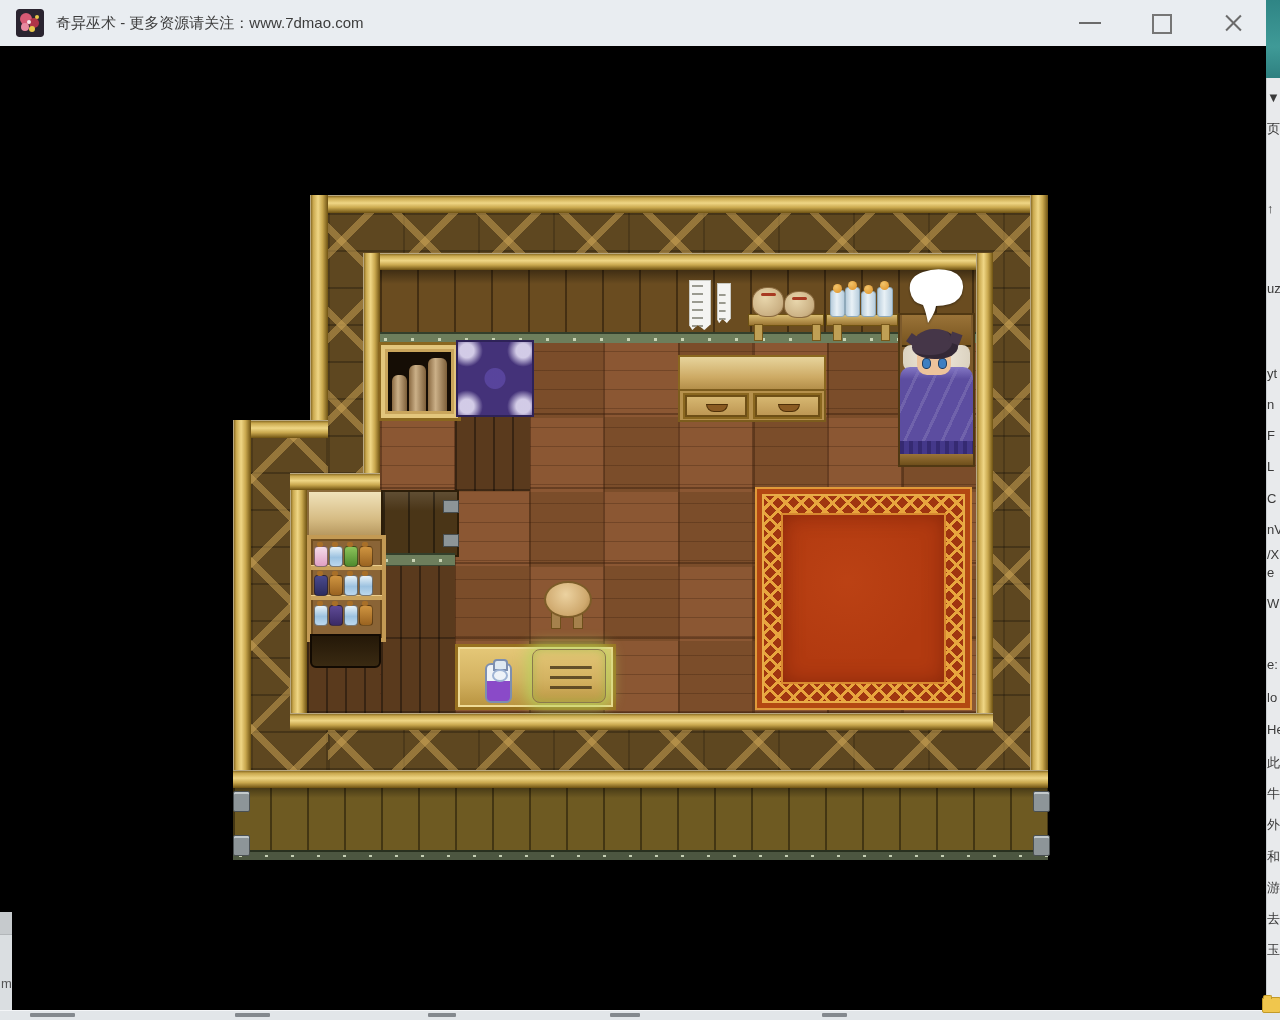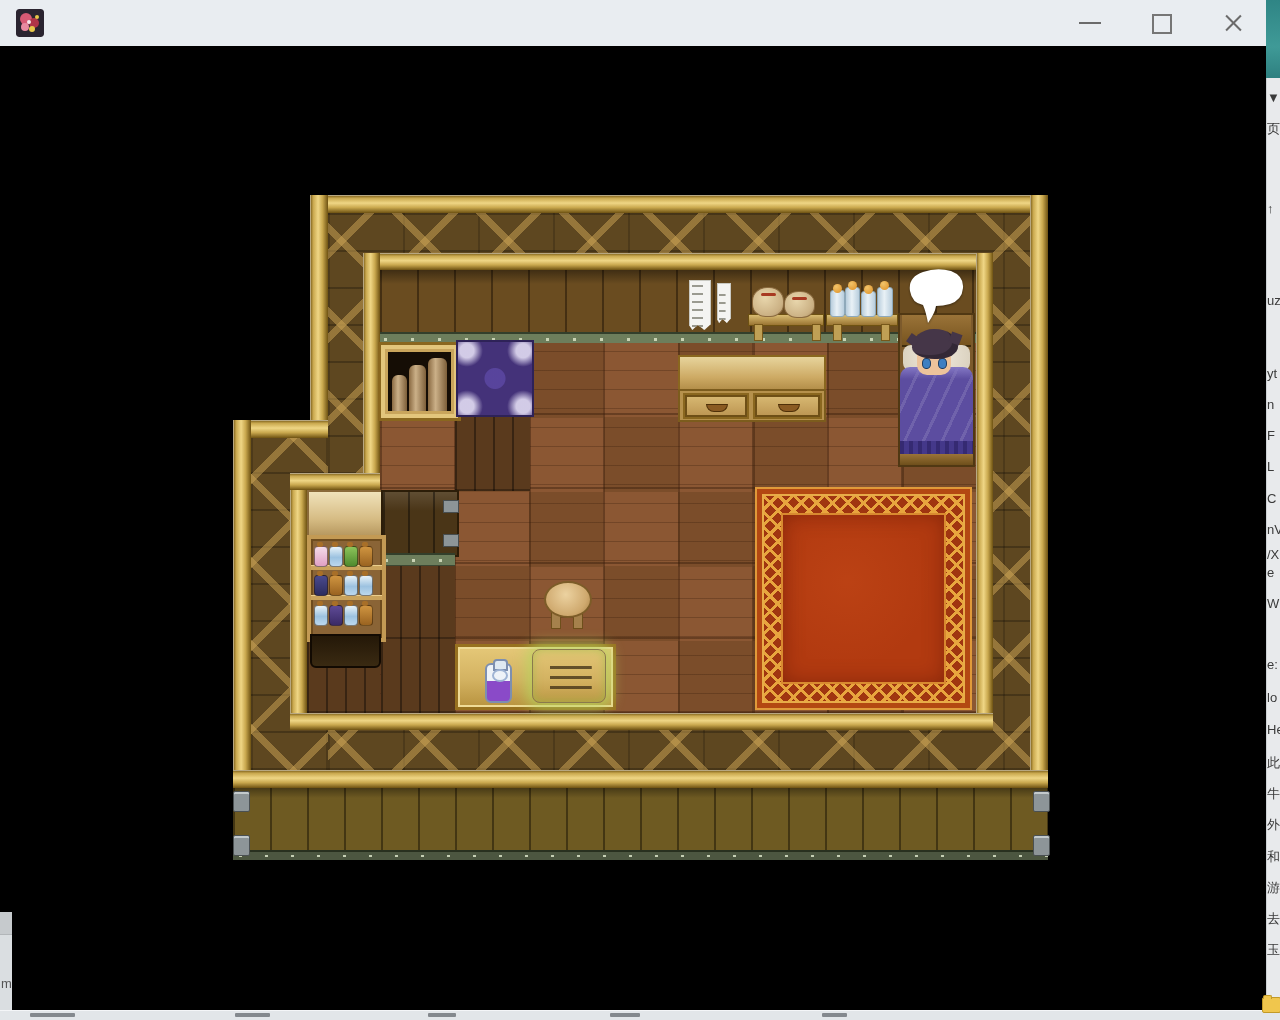--- a/index.html
+++ b/index.html
@@ -282,39 +282,40 @@
       <svg width="28" height="28" viewBox="0 0 28 28">
         <rect width="28" height="28" rx="3" fill="#2a2430"></rect>
         <circle cx="10" cy="10" r="6" fill="#d85a74"></circle>
         <circle cx="18" cy="14" r="5" fill="#b03448"></circle>
         <circle cx="9" cy="18" r="4" fill="#e88aa0"></circle>
         <circle cx="16" cy="20" r="3" fill="#e8c84a"></circle>
         <circle cx="21" cy="8" r="2" fill="#e8c84a"></circle>
         <circle cx="13" cy="13" r="2" fill="#f4e6ea"></circle>
       </svg>
     </div>
+    <div class="abs" id="title-text">奇异巫术 - 更多资源请关注：www.7dmao.com</div>
     <div class="abs winbtn" id="btn-min">
         <div class="dash"></div>
       </div>
     <div class="abs winbtn" id="btn-max">
         <div class="sq"></div>
       </div>
     <div class="abs winbtn" id="btn-close">
         <div class="x1"></div>
         <div class="x2"></div>
       </div>
   </div>
 
   <div class="abs" id="desktop-teal"></div>
   <div class="abs" id="side-window"></div>
   <div class="abs" id="edge-fragments">
       <span style="top: 90px;">▼</span>
       <span style="top: 120px;">页</span>
       <span style="top: 201px;">↑</span>
-      <span style="top: 293px;">uz</span>
+      <span style="top: 281px;">uz</span>
       <span style="top: 366px;">yt</span>
       <span style="top: 397px;">n</span>
       <span style="top: 428px;">F</span>
       <span style="top: 459px;">L</span>
       <span style="top: 491px;">C</span>
       <span style="top: 522px;">nV</span>
       <span style="top: 547px;">/X</span>
       <span style="top: 565px;">e</span>
       <span style="top: 596px;">W</span>
       <span style="top: 657px;">e:</span>

